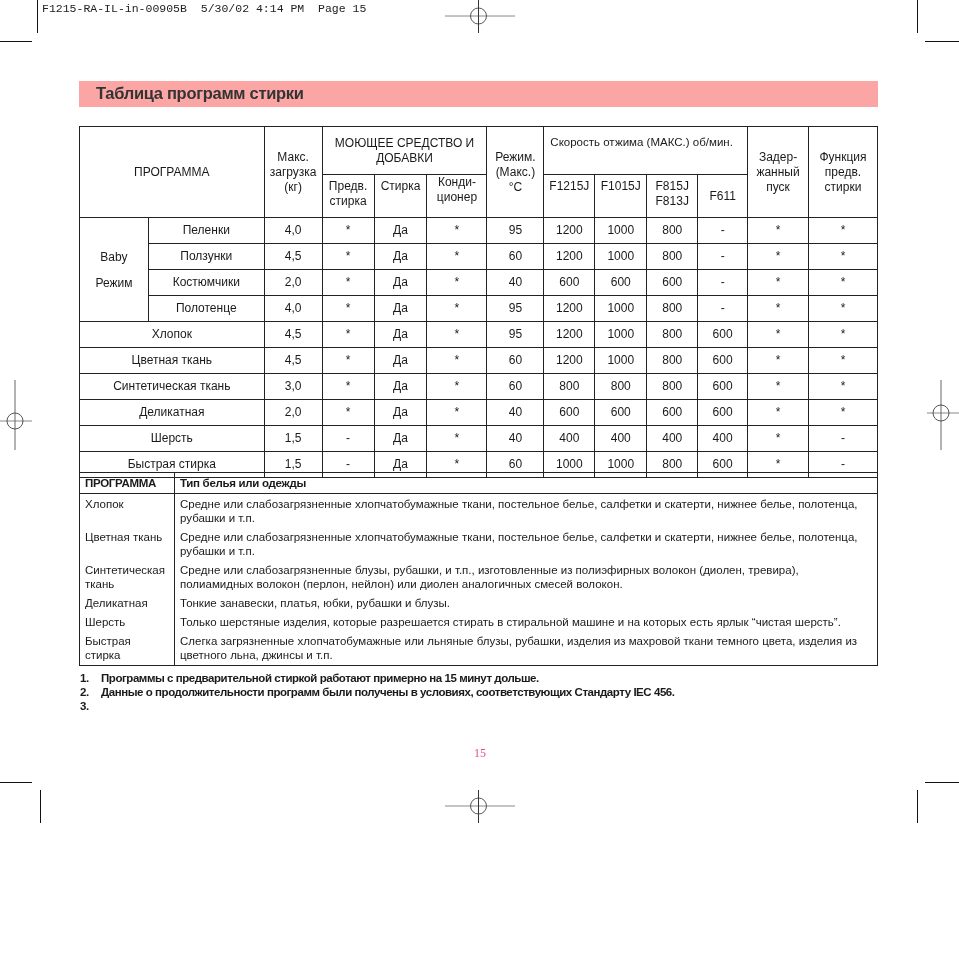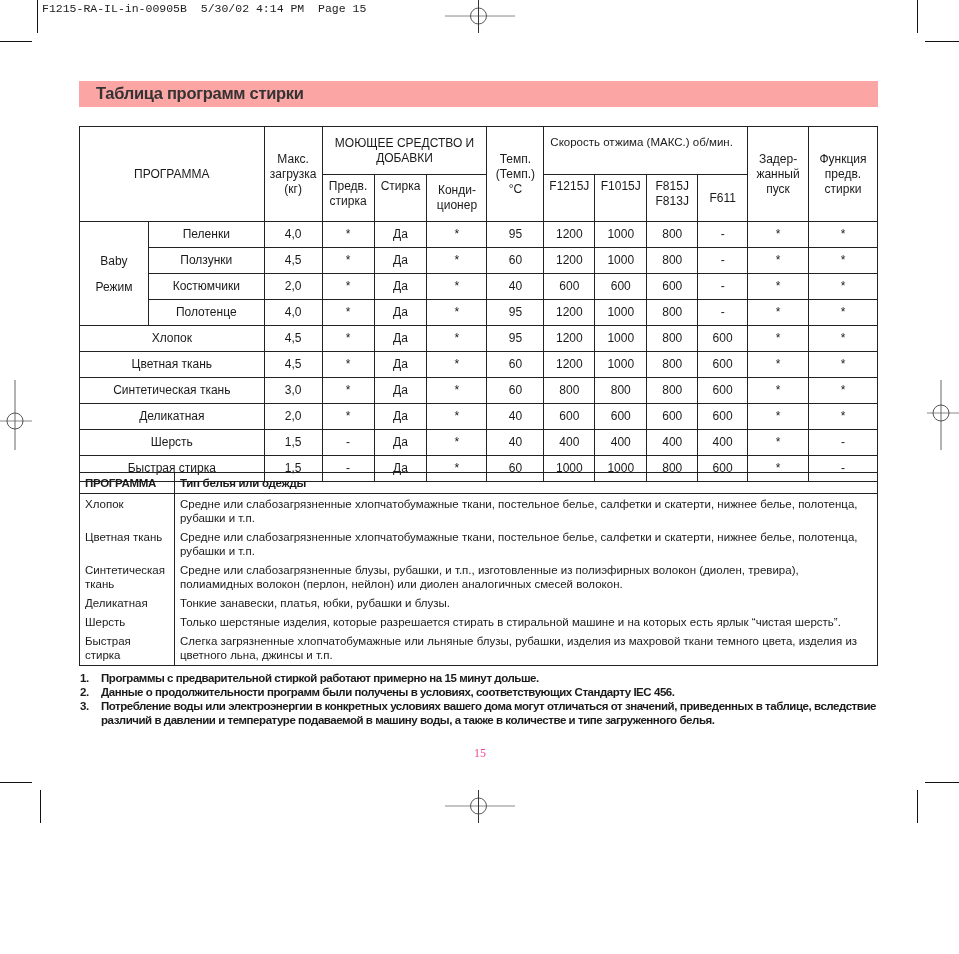--- a/index.html
+++ b/index.html
@@ -81,29 +81,29 @@
     <col style="width:51px">
       <col style="width:50px">
       <col style="width:61px">
     <col style="width:69px">
   </colgroup>
   <thead>
     <tr class="h1">
       <td colspan="2" rowspan="2">ПРОГРАММА</td>
       <td rowspan="2" style="padding:0 2px;"><span>Макс. загрузка (кг)</span></td>
       <td colspan="3" style="font-size:12px;"><span>МОЮЩЕЕ СРЕДСТВО И ДОБАВКИ</span></td>
-      <td rowspan="2"><span style="display:inline-block;width:42px;">Темп. (Темп.) °С</span></td>
+      <td rowspan="2"><span style="display:inline-block;width:42px;">Режим. (Макс.) °С</span></td>
       <td colspan="4" style="text-align:left;padding-left:6px;vertical-align:top;padding-top:8px;font-size:11.5px;"><span>Скорость отжима (МАКС.) об/мин.</span></td>
       <td rowspan="2"><span style="display:inline-block;width:44px;">Задер-жанный пуск</span></td>
       <td rowspan="2"><span style="display:inline-block;width:52px;">Функция предв. стирки</span></td>
     </tr>
     <tr class="h2">
       <td style="vertical-align:top;padding-top:4px;"><span style="display:inline-block;width:40px;">Предв. стирка</span></td>
       <td style="vertical-align:top;padding-top:4px;">Стирка</td>
-      <td style="vertical-align:top;padding-top:8px;text-decoration:underline;"><span style="display:inline-block;width:46px;">Конди-ционер</span></td>
+      <td style="vertical-align:top;padding-top:0;text-decoration:underline;"><span style="display:inline-block;width:46px;">Конди-ционер</span></td>
       <td style="vertical-align:top;padding-top:4px;text-align:center;">F1215J</td>
       <td style="vertical-align:top;padding-top:4px;">F1015J</td>
       <td style="vertical-align:top;padding-top:4px;"><span style="display:inline-block;width:36px;">F815J F813J</span></td>
       <td style="padding-top:0;">F611</td>
     </tr>
   </thead>
   <tbody>
     <tr>
       <td rowspan="4" style="line-height:26px;">
         <div>Baby</div>
@@ -288,17 +288,16 @@
   <div class="note">
     <span class="num">1.</span>
     <span>Программы с предварительной стиркой работают примерно на 15 минут дольше.</span>
   </div>
   <div class="note">
     <span class="num">2.</span>
     <span>Данные о продолжительности программ были получены в условиях, соответствующих Стандарту IEC 456.</span>
   </div>
   <div class="note">
     <span class="num">3.</span>
-    <span>Потребление воды или электроэнергии в конкретных условиях вашего дома могут отличаться от значений, приведенных в таблице, вследствие различий в давлении и температуре подаваемой в машину воды, а также в количестве и типе загруженного белья.</span>
   </div>
 </div>
 
 <div class="pagenum">15</div>
 
 </body></html>

